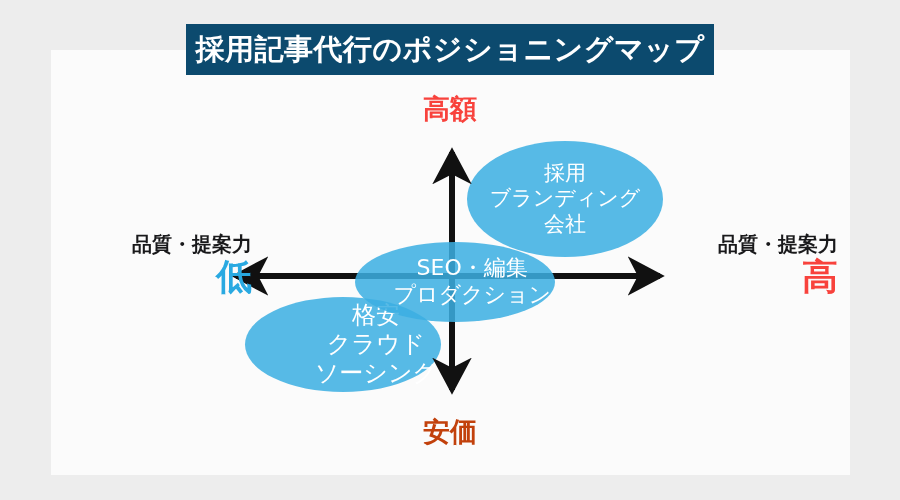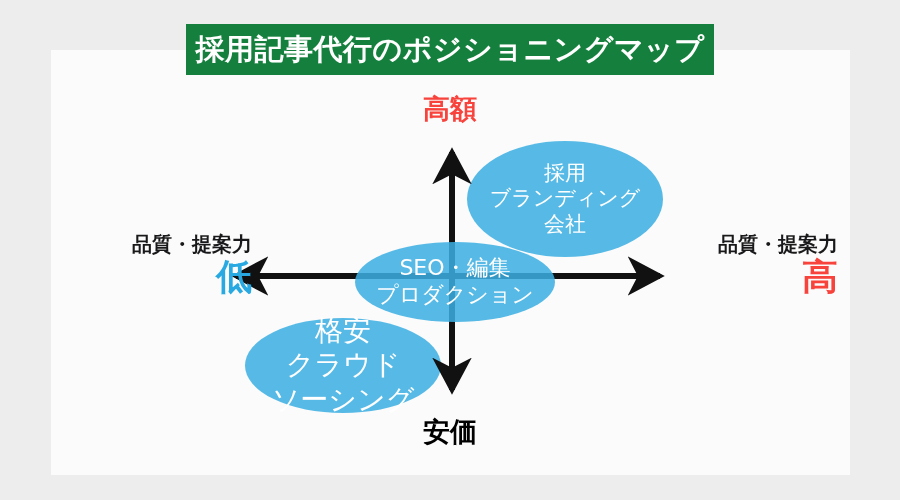--- a/index.html
+++ b/index.html
@@ -30,21 +30,21 @@
     background: #fbfbfb;
   }
 
   
   .title-banner {
     position: absolute;
     left: 186px;
     top: 24px;
     width: 528px;
     height: 51px;
-    background: #15803d;
+    background: #0c4a6e;
     display: flex;
     align-items: center;
     justify-content: center;
     z-index: 40;
   }
   .title-text {
     color: #ffffff;
     font-size: 29px;
     font-weight: bold;
     letter-spacing: 0.5px;
@@ -80,33 +80,35 @@
   .bubble-top {
     left: 467px;
     top: 141px;
     width: 196px;
     height: 116px;
     font-size: 21px;
     z-index: 10;
   }
   .bubble-bottom {
     left: 245px;
-    top: 318px;
+    top: 297px;
     width: 196px;
     height: 95px;
-    font-size: 28px;
+    font-size: 24px;
     z-index: 15;
+    justify-content: flex-end;
   }
   .bubble-middle {
     left: 355px;
     top: 242px;
     width: 200px;
     height: 80px;
     font-size: 22px;
     z-index: 30;
+    justify-content: flex-end;
   }
   .bubble-label {
     display: block;
     padding: 0 4px;
   }
 
   
   .axis-label {
     position: absolute;
     font-weight: bold;
@@ -121,21 +123,21 @@
     text-align: center;
     font-size: 27px;
     color: #f8423c;
   }
   .lbl-bottom {
     left: 0;
     top: 418px;
     width: 900px;
     text-align: center;
     font-size: 27px;
-    color: #000000;
+    color: #c2410c;
   }
 
   .side-group {
     position: absolute;
     z-index: 35;
     text-align: right;
     width: 180px;
   }
   .side-left  { left: 72px;  top: 233px; }
   .side-right { left: 658px; top: 233px; }

